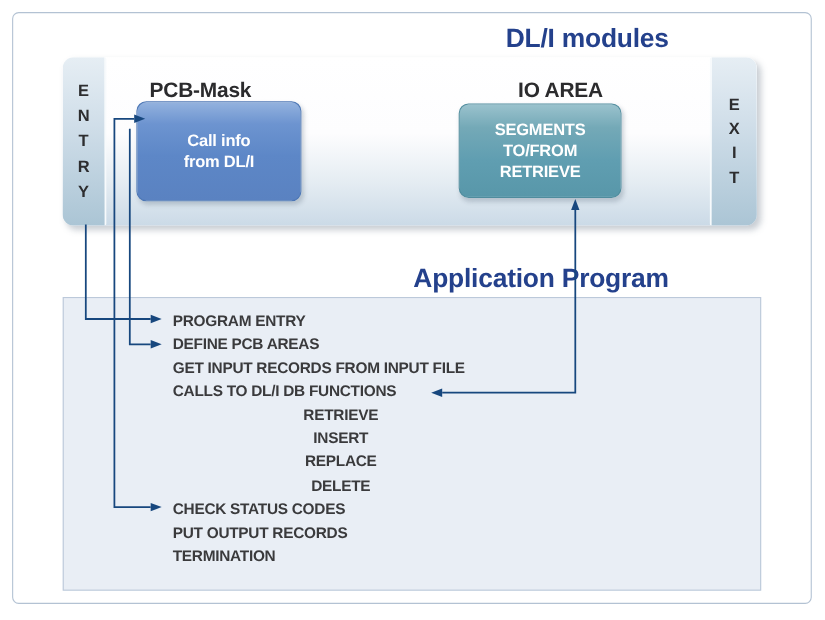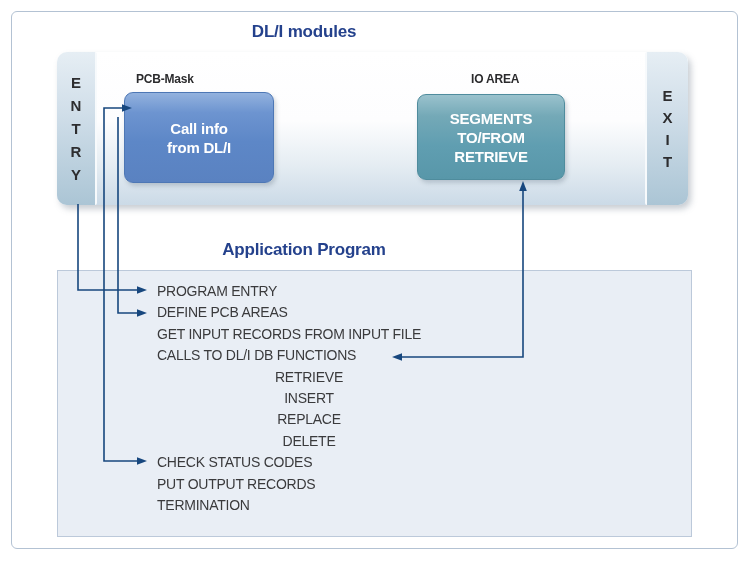--- a/index.html
+++ b/index.html
@@ -5,43 +5,43 @@
   html,body { margin:0; padding:0; background:#ffffff; }
   .stage {
     position:relative; width:750px; height:564px; background:#ffffff;
     font-family:"Liberation Sans", sans-serif; overflow:hidden;
   }
   .frame {
     position:absolute; left:11px; top:11px; width:725px; height:536px;
     border:1.5px solid #b3c2d3; border-radius:6px; background:#ffffff;
   }
   .title {
-    position:absolute; left:0; width:608px; text-align:center;
-    font-weight:bold; font-size:17px; color:#24418c; letter-spacing:-0.2px;
+    position:absolute; left:0; width:608px; text-align:right;
+    font-weight:bold; font-size:24px; color:#24418c; letter-spacing:-0.2px;
   }
   .t1 { top:22px; }
   .t2 { top:240px; }
   .band {
     position:absolute; left:57px; top:52px; width:631px; height:153px;
     border-radius:10px;
     background:linear-gradient(180deg,#ffffff 0%,#fdfdfe 45%,#e4ecf2 75%,#cbdae7 100%);
     box-shadow:3px 4px 6px rgba(96,112,130,0.35);
   }
   .cap {
     position:absolute; top:52px; height:153px;
     background:linear-gradient(180deg,#e6eef4 0%,#d0dee9 40%,#abc5d5 100%);
     display:flex; flex-direction:column; align-items:center; justify-content:center;
     font-weight:bold; color:#2d2d2f; font-size:15px;
   }
   .cap-left  { left:57px;  width:38px; border-radius:10px 2px 2px 10px; border-right:2px solid #f7fafc; }
   .cap-right { left:645px; width:41px; border-radius:2px 10px 10px 2px; border-left:2px solid #f7fafc; }
   .cap-left span  { line-height:23px; }
   .cap-right span { line-height:22px; }
   .box-label {
-    position:absolute; font-size:12px; font-weight:bold; color:#2b2b2d; letter-spacing:-0.2px;
+    position:absolute; font-size:19px; font-weight:bold; color:#2b2b2d; letter-spacing:-0.2px;
   }
   .pcb-label { left:136px; top:72px; }
   .io-label  { left:435px; top:72px;padding-left:36px; }
   .dbox {
     position:absolute; border-radius:9px; color:#ffffff; font-weight:bold;
     font-size:15px; text-align:center; display:flex; flex-direction:column;
     justify-content:center; line-height:19px; letter-spacing:-0.2px;
     box-shadow:2px 3px 4px rgba(96,112,130,0.3);
   }
   .pcb-box {
@@ -53,21 +53,21 @@
     left:417px; top:94px; width:146px; height:84px;
     background:linear-gradient(180deg,#9ac2cd 0%,#74a9b7 25%,#609eb1 60%,#5897a9 100%);
     border:1px solid #4f8c9d;
   }
   .appbox {
     position:absolute; left:57px; top:270px; width:633px; height:265px;
     background:#e9eef5; border:1px solid #bcc9da;
   }
   .prog-list {
     position:absolute; left:157px; top:281px;
-    font-size:14px; font-weight:normal; color:#3a3a3c; letter-spacing:-0.25px;
+    font-size:14px; font-weight:bold; color:#3a3a3c; letter-spacing:-0.25px;
   }
   .row { height:21.4px; line-height:21.4px; white-space:nowrap; }
   .row.sub { padding-left:40px;text-align:center; }
   svg.arrows { position:absolute; left:0; top:0; pointer-events:none; }
   svg.arrows path { stroke:#17477e; stroke-width:1.6; fill:none; }
   svg.arrows polygon { fill:#17477e; stroke:none; }
 </style>
 </head>
 <body>
 

